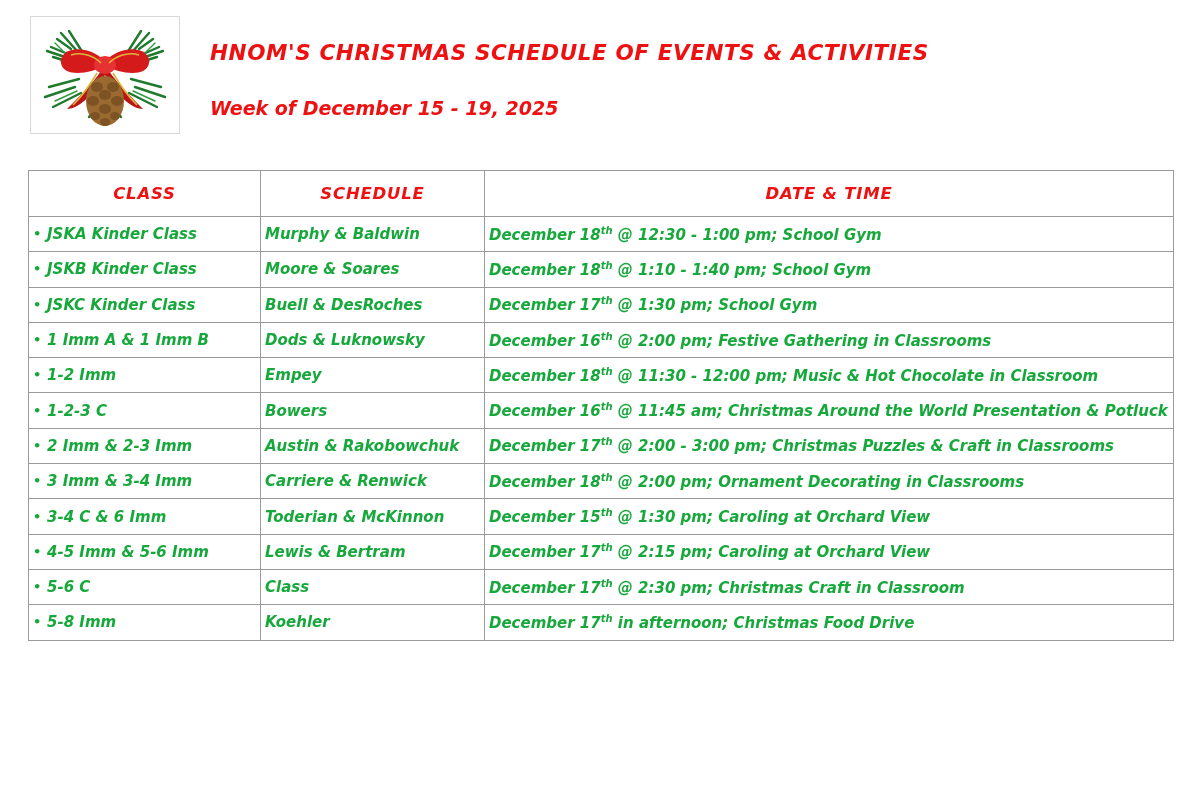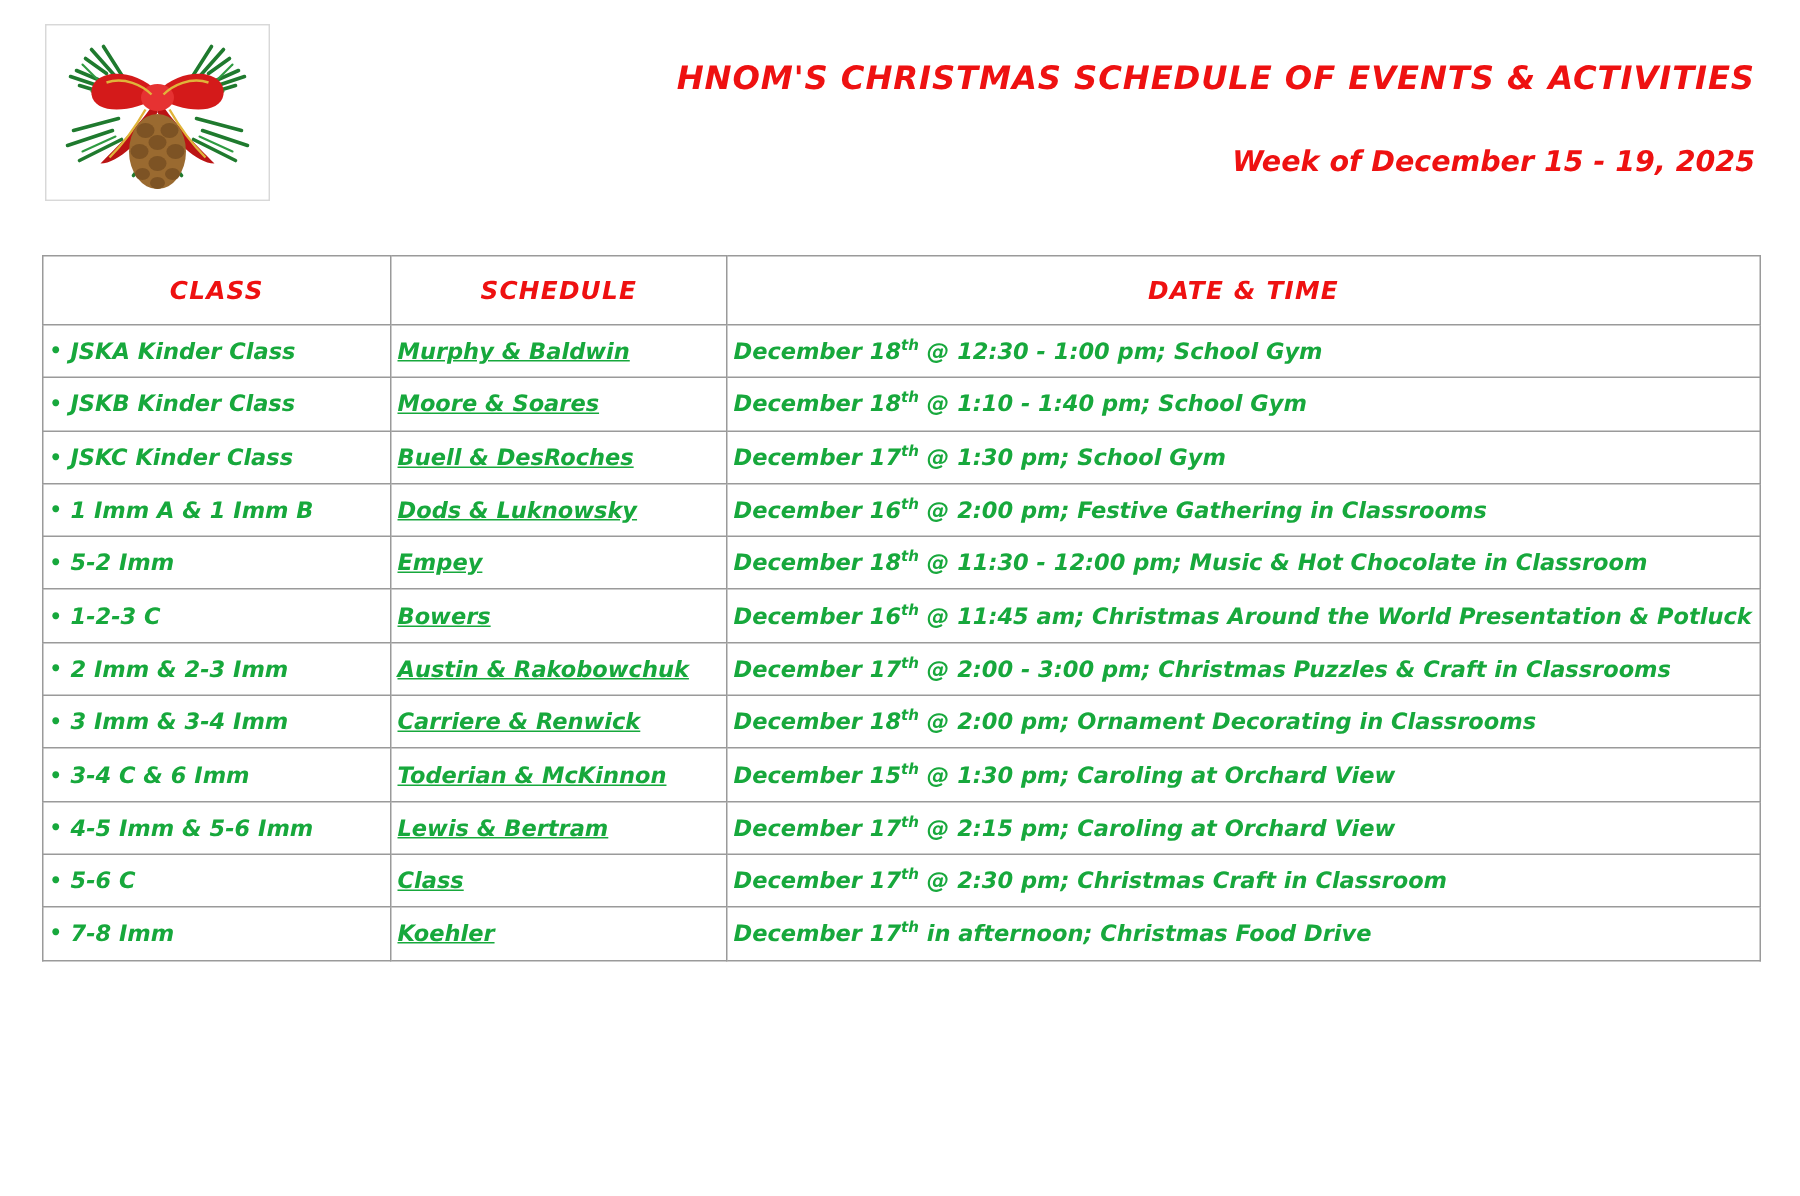--- a/index.html
+++ b/index.html
@@ -34,21 +34,21 @@
     background: #ffffff;
     overflow: hidden;
   }
   .logo svg { display: block; }
 
   .title-block {
     position: absolute;
     left: 210px;
     right: 30px;
     top: 40px;
-    text-align: right;
+    text-align: left;
   }
   .main-title {
     font-family: "DejaVu Sans", sans-serif;
     font-weight: bold;
     font-style: italic;
     font-size: 21.5px;
     letter-spacing: 0.6px;
     color: #ee1111;
     margin: 0;
     white-space: nowrap;
@@ -114,21 +114,20 @@
     color: #17a83c;
     font-style: normal;
     font-size: 13px;
     vertical-align: 1px;
   }
   td.class-cell .label {
     display: inline;
   }
   td.teacher-cell {
     padding-left: 16px;
-    text-decoration: underline;
   }
   td.date-cell {
     padding-left: 24px;
     white-space: nowrap;
   }
   td.date-cell .sup {
     font-size: 10px;
     vertical-align: super;
   }
 </style>
@@ -237,21 +236,21 @@
             <td class="class-cell"><span class="bullet">•</span><span class="label">JSKC Kinder Class</span></td>
             <td class="teacher-cell">Buell &amp; DesRoches</td>
             <td class="date-cell"><span>December 17</span><span class="sup">th</span><span> @ 1:30 pm; School Gym</span></td>
           </tr>
           <tr>
             <td class="class-cell"><span class="bullet">•</span><span class="label">1 Imm A &amp; 1 Imm B</span></td>
             <td class="teacher-cell">Dods &amp; Luknowsky</td>
             <td class="date-cell"><span>December 16</span><span class="sup">th</span><span> @ 2:00 pm; Festive Gathering in Classrooms</span></td>
           </tr>
           <tr>
-            <td class="class-cell"><span class="bullet">•</span><span class="label">5-2 Imm</span></td>
+            <td class="class-cell"><span class="bullet">•</span><span class="label">1-2 Imm</span></td>
             <td class="teacher-cell">Empey</td>
             <td class="date-cell"><span>December 18</span><span class="sup">th</span><span> @ 11:30 - 12:00 pm; Music &amp; Hot Chocolate in Classroom</span></td>
           </tr>
           <tr>
             <td class="class-cell"><span class="bullet">•</span><span class="label">1-2-3 C</span></td>
             <td class="teacher-cell">Bowers</td>
             <td class="date-cell"><span>December 16</span><span class="sup">th</span><span> @ 11:45 am; Christmas Around the World Presentation &amp; Potluck</span></td>
           </tr>
           <tr>
             <td class="class-cell"><span class="bullet">•</span><span class="label">2 Imm &amp; 2-3 Imm</span></td>
@@ -272,21 +271,21 @@
             <td class="class-cell"><span class="bullet">•</span><span class="label">4-5 Imm &amp; 5-6 Imm</span></td>
             <td class="teacher-cell">Lewis &amp; Bertram</td>
             <td class="date-cell"><span>December 17</span><span class="sup">th</span><span> @ 2:15 pm; Caroling at Orchard View</span></td>
           </tr>
           <tr>
             <td class="class-cell"><span class="bullet">•</span><span class="label">5-6 C</span></td>
             <td class="teacher-cell">Class</td>
             <td class="date-cell"><span>December 17</span><span class="sup">th</span><span> @ 2:30 pm; Christmas Craft in Classroom</span></td>
           </tr>
           <tr>
-            <td class="class-cell"><span class="bullet">•</span><span class="label">7-8 Imm</span></td>
+            <td class="class-cell"><span class="bullet">•</span><span class="label">5-8 Imm</span></td>
             <td class="teacher-cell">Koehler</td>
             <td class="date-cell"><span>December 17</span><span class="sup">th</span><span> in afternoon; Christmas Food Drive</span></td>
           </tr>
         </tbody>
     </table>
   </div>
 
 </div>
 
 </body></html>

